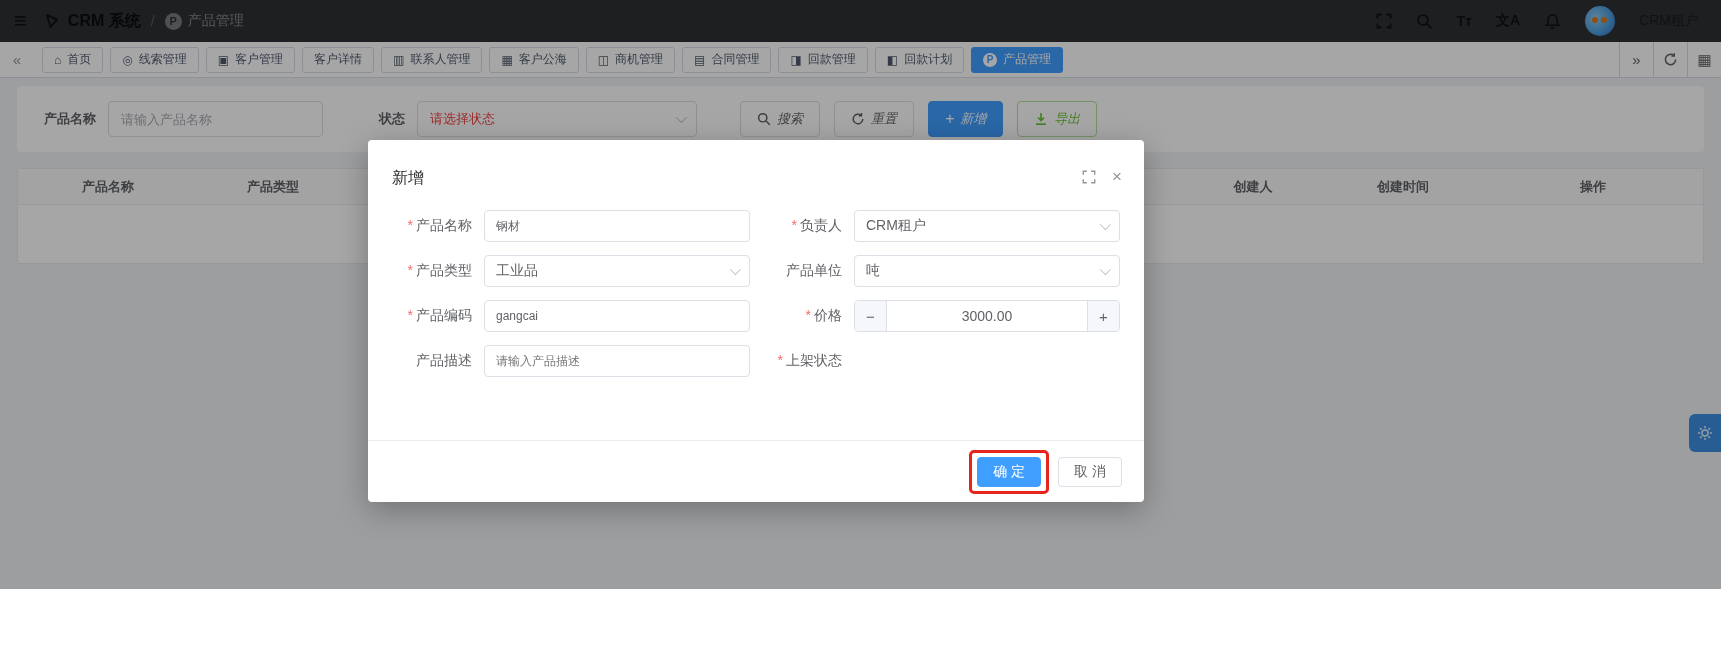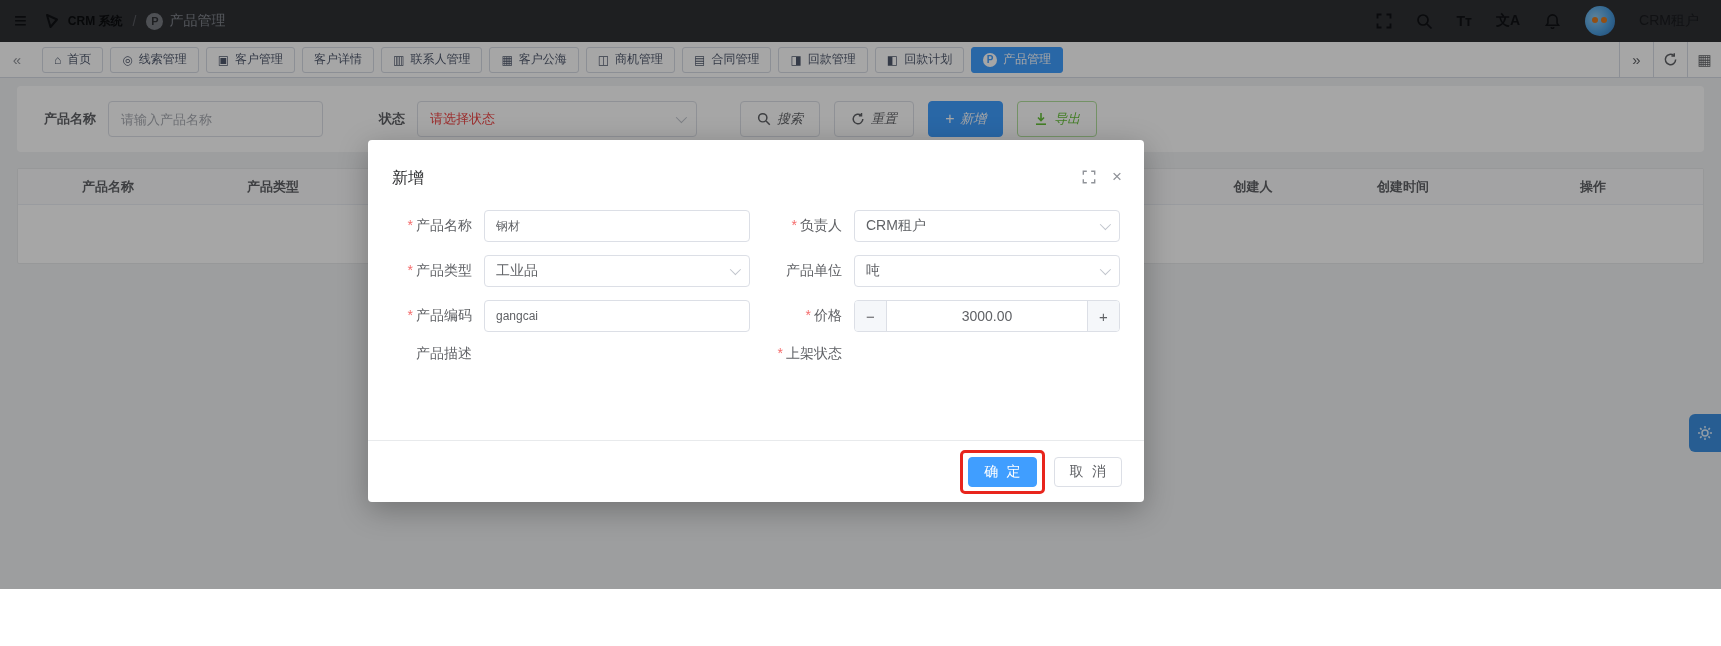--- a/index.html
+++ b/index.html
@@ -3,21 +3,21 @@
 <meta charset="utf-8">
 <style>
   * { margin:0; padding:0; box-sizing:border-box; }
   body { font-family:"Liberation Sans","DejaVu Sans",sans-serif; background:#fff; }
   .stage { position:relative; width:1721px; height:646px; background:#fff; overflow:hidden; }
 
   
   .app-header { position:absolute; left:0; top:0; width:1721px; height:42px; background:#2e3034;
     display:flex; align-items:center; color:#0c0d0f; }
   .hamburger { font-size:22px; font-weight:bold; margin:0 16px 0 14px; color:#101114; cursor:pointer; }
-  .logo-wrap { display:flex; align-items:center; gap:7px; font-weight:bold; font-size:12px; }
+  .logo-wrap { display:flex; align-items:center; gap:7px; font-weight:bold; font-size:16px; }
   .bc-sep { color:#5a5c61; margin:0 10px; font-size:14px; }
   .bc { display:flex; align-items:center; gap:6px; color:#83868e; font-size:14px; }
   .bc-p { width:17px; height:17px; border-radius:50%; background:#797c82; color:#2e3034; font-size:11px;
     font-weight:bold; display:inline-flex; align-items:center; justify-content:center; }
   .hdr-right { margin-left:auto; display:flex; align-items:center; gap:24px; padding-right:22px; }
   .hdr-ic { color:#101114; display:inline-flex; align-items:center; cursor:pointer; font-size:14px; font-weight:bold; }
   .avatar { width:30px; height:30px; border-radius:50%; background:radial-gradient(circle at 35% 40%, #8ec9ef 0%, #4d9fe0 55%, #2f6fb4 100%);
     position:relative; overflow:hidden; }
   .avatar i { position:absolute; width:6px; height:6px; border-radius:50%; background:#e07a1f; top:11px; }
   .avatar i.l { left:7px; } .avatar i.r { left:16px; }
@@ -87,21 +87,21 @@
   .fctl .sel-txt { flex:1; color:#606266; }
   .stepper { flex:1; height:32px; border:1px solid #dcdfe6; border-radius:4px; display:flex; overflow:hidden; background:#fff; }
   .step-btn { width:32px; background:#f5f7fa; color:#606266; display:flex; align-items:center;
     justify-content:center; font-size:15px; cursor:pointer; }
   .step-btn.minus { border-right:1px solid #dcdfe6; } .step-btn.plus { border-left:1px solid #dcdfe6; }
   .step-val { flex:1; display:flex; align-items:center; justify-content:center; color:#606266; }
   .dlg-footer { position:absolute; left:0; bottom:0; width:100%; height:62px; border-top:1px solid #e8eaec;
     display:flex; align-items:center; justify-content:flex-end; padding-right:22px; }
   .annot { border:3px solid #e8251d; border-radius:5px; padding:4px 5px; margin-right:9px; display:inline-flex; }
   .dlg-btn { height:30px; border-radius:4px; font-size:14px; padding:0 15px; cursor:pointer;
-    display:inline-flex; align-items:center; font-family:Liberation Mono, monospace; border:1px solid #dcdfe6; background:#fff; color:#606266; }
+    display:inline-flex; align-items:center; font-family:Liberation Sans, sans-serif; border:1px solid #dcdfe6; background:#fff; color:#606266; }
   .dlg-btn.confirm { background:#409eff; border-color:#409eff; color:#fff; }
 
   svg { display:block; }
 </style>
 </head>
 <body>
 
 <div class="stage">
 
   <div class="app-header">
@@ -323,20 +323,21 @@
         <span class="flabel"><span class="req-star">*</span><span>价格</span></span>
         <span class="stepper">
           <span class="step-btn minus">−</span>
           <span class="step-val">3000.00</span>
           <span class="step-btn plus">+</span>
         </span>
       </div>
 
       <div class="frow">
         <span class="flabel"><span>产品描述</span></span>
+        <input class="fctl" type="text" placeholder="请输入产品描述" style="">
       </div>
       <div class="frow">
         <span class="flabel"><span class="req-star">*</span><span>上架状态</span></span>
       </div>
     </div>
 
     <div class="dlg-footer">
       <span class="annot">
         <button class="dlg-btn confirm">确 定</button>
       </span>

